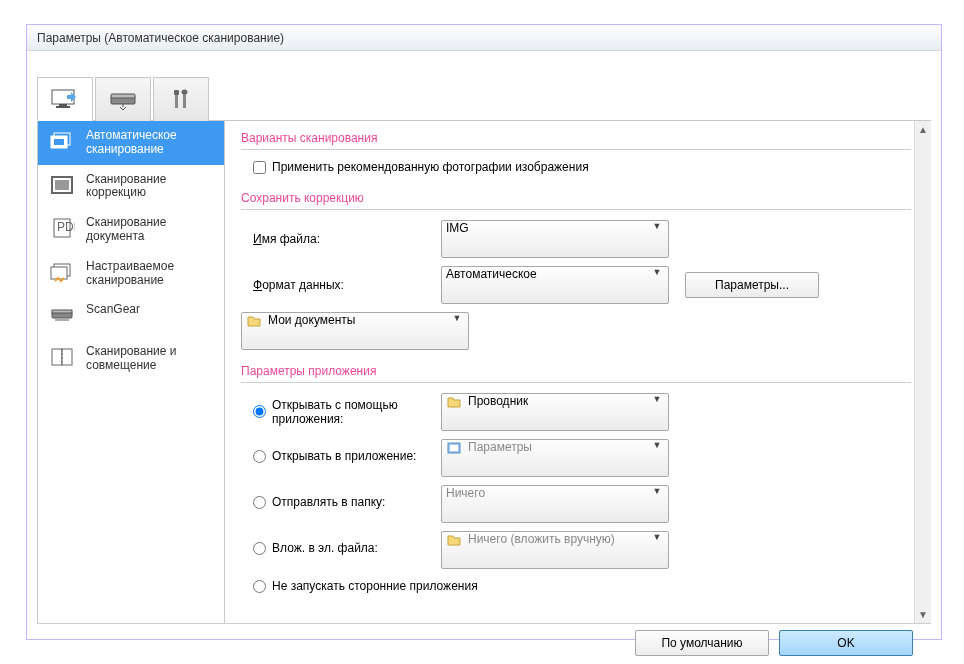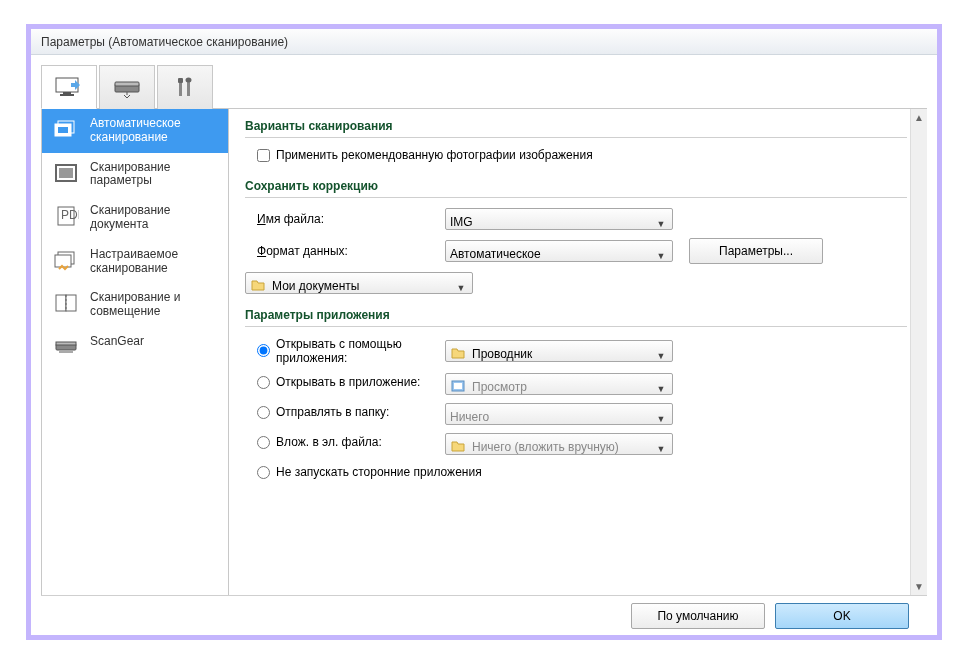--- a/index.html
+++ b/index.html
@@ -1,49 +1,49 @@
 <!DOCTYPE html>
 <html><head>
 <meta charset="utf-8">
 <style>
 * { box-sizing: border-box; margin: 0; padding: 0; font-family: "Segoe UI", Tahoma, sans-serif; font-size: 12px; }
 body { background: #fff; width: 964px; height: 664px; overflow: hidden; }
 
-.window { position: absolute; left: 26px; top: 24px; width: 916px; height: 616px; border: 5px solid #c4b5fd; background: #fff; display: flex; flex-direction: column; }
+.window { position: absolute; left: 26px; top: 24px; width: 916px; height: 616px; border: 1px solid #c4b5fd; background: #fff; display: flex; flex-direction: column; gap: 16px; }
 .titlebar { height: 26px; line-height: 26px; padding: 0 10px; color: #333; background: linear-gradient(#fdfdfd,#e9edf2); border-bottom: 1px solid #d0d7de; }
 
 .content { flex: 1; display: flex; flex-direction: column; padding: 10px 10px 0 10px; }
 
 .topbar { height: 44px; display: flex; border-bottom: 1px solid #c8c8c8; }
 .toptab { width: 56px; height: 44px; border: 1px solid #c8c8c8; border-bottom: none; background: linear-gradient(#f6f6f6,#e6e6e6); display: flex; align-items: center; justify-content: center; margin-right: 2px; }
 .toptab.active { background: #fff; border-bottom: 1px solid #fff; position: relative; z-index: 2; }
 
 .body { flex: 1; display: flex; border-top: none; }
 .sidebar { width: 188px; border: 1px solid #c8c8c8; border-top: none; border-bottom: none; background: #fff; }
 .side-item { display: flex; align-items: flex-start; padding: 8px 10px; gap: 10px; cursor: default; color: #333; min-height: 42px; }
 .side-item.active { background: #3e9af0; color: #fff; }
 .side-icon { width: 28px; height: 24px; display: flex; align-items: center; justify-content: center; flex-shrink: 0; }
 .side-label { line-height: 1.15; }
 
 .main { flex: 1; padding: 10px 20px 10px 16px; overflow: auto; position: relative; }
 .scrollbar { position: absolute; right: 0; top: 0; bottom: 0; width: 17px; background: #f0f0f0; border-left: 1px solid #ddd; }
 .scroll-arrow { height: 17px; display: flex; align-items: center; justify-content: center; color: #666; font-size: 10px; }
 
 .group { margin-bottom: 14px; }
-.group-title { color: #14532d; margin-bottom: 4px; font-weight: bold; }
+.group-title { color: #ec4899; margin-bottom: 4px; }
 .group-line { height: 1px; background: #cfcfcf; margin-bottom: 10px; }
 
 .row { display: flex; align-items: center; margin-bottom: 8px; min-height: 22px; }
 .row .label { width: 200px; padding-left: 12px; }
 .row .underline { text-decoration: underline; }
 
 .checkbox { display: inline-flex; align-items: center; gap: 6px; padding-left: 12px; }
 .checkbox input { width: 13px; height: 13px; }
 
-.combo { width: 228px; height: 22px; border: 1px solid #a7a7a7; background: linear-gradient(#fefefe,#ececec); display: flex; align-items: flex-end; padding: 0 4px; gap: 6px; position: relative; border-radius: 2px; }
+.combo { width: 228px; height: 38px; border: 1px solid #a7a7a7; background: linear-gradient(#fefefe,#ececec); display: flex; align-items: flex-start; padding: 0 4px; gap: 6px; position: relative; border-radius: 2px; }
 .combo.disabled { color: #888; }
 .combo .cicon { width: 16px; height: 16px; display: flex; align-items: center; justify-content: center; }
 .combo .ctext { flex: 1; overflow: hidden; white-space: nowrap; }
 .combo .arrow { width: 14px; text-align: center; color: #444; font-size: 9px; }
 
 .btn { height: 22px; border: 1px solid #a7a7a7; background: linear-gradient(#fefefe,#ececec); border-radius: 2px; padding: 12px 14px; display: inline-flex; align-items: center; justify-content: center; cursor: default; }
 .btn.wide { min-width: 134px; }
 .btn.primary { background: linear-gradient(#cdeafe,#a5d6f9); border-color: #3c7fb1; min-width: 134px; }
 
 .radio { display: inline-flex; align-items: center; gap: 6px; }
@@ -100,21 +100,21 @@
           </span>
           <span class="side-label">Автоматическое сканирование</span>
         </div>
         <div class="side-item">
           <span class="side-icon">
             <svg width="26" height="22" viewBox="0 0 26 22">
                 <rect x="3" y="3" width="20" height="16" fill="none" stroke="#666" stroke-width="2"></rect>
                 <rect x="6" y="6" width="14" height="10" fill="#999"></rect>
               </svg>
           </span>
-          <span class="side-label">Сканирование параметры</span>
+          <span class="side-label">Сканирование коррекцию</span>
         </div>
         <div class="side-item">
           <span class="side-icon">
             <svg width="26" height="22" viewBox="0 0 26 22">
                 <rect x="5" y="2" width="16" height="18" fill="#fff" stroke="#666"></rect>
                 <text x="8" y="14" font-size="7" fill="#666">PDF</text>
               </svg>
           </span>
           <span class="side-label">Сканирование документа</span>
         </div>
@@ -124,36 +124,36 @@
                 <rect x="5" y="3" width="16" height="12" fill="none" stroke="#666"></rect>
                 <rect x="2" y="6" width="16" height="12" fill="#fff" stroke="#666"></rect>
                 <path d="M6 20 l3 -3 l3 3 l3 -3" stroke="#e8a33c" fill="none" stroke-width="2"></path>
               </svg>
           </span>
           <span class="side-label">Настраиваемое сканирование</span>
         </div>
         <div class="side-item">
           <span class="side-icon">
             <svg width="26" height="22" viewBox="0 0 26 22">
+                <rect x="3" y="8" width="20" height="6" rx="1" fill="#888" stroke="#555"></rect>
+                <rect x="3" y="6" width="20" height="3" fill="#bbb" stroke="#555"></rect>
+                <line x1="6" y1="16" x2="20" y2="16" stroke="#555"></line>
+              </svg>
+          </span>
+          <span class="side-label">ScanGear</span>
+        </div>
+        <div class="side-item">
+          <span class="side-icon">
+            <svg width="26" height="22" viewBox="0 0 26 22">
                 <rect x="3" y="3" width="10" height="16" fill="#fff" stroke="#666"></rect>
                 <rect x="13" y="3" width="10" height="16" fill="#fff" stroke="#666"></rect>
                 <line x1="13" y1="3" x2="13" y2="19" stroke="#666" stroke-dasharray="2 2"></line>
               </svg>
           </span>
           <span class="side-label">Сканирование и совмещение</span>
-        </div>
-        <div class="side-item">
-          <span class="side-icon">
-            <svg width="26" height="22" viewBox="0 0 26 22">
-                <rect x="3" y="8" width="20" height="6" rx="1" fill="#888" stroke="#555"></rect>
-                <rect x="3" y="6" width="20" height="3" fill="#bbb" stroke="#555"></rect>
-                <line x1="6" y1="16" x2="20" y2="16" stroke="#555"></line>
-              </svg>
-          </span>
-          <span class="side-label">ScanGear</span>
         </div>
       </div>
 
       <div class="main">
 
         <div class="group">
           <div class="group-title">Варианты сканирования</div>
           <div class="group-line"></div>
           <label class="checkbox">
             <input type="checkbox" style="">
@@ -225,21 +225,21 @@
                 <span>Открывать в приложение:</span>
               </label>
             </span>
             <div class="combo disabled">
               <span class="cicon">
                 <svg width="14" height="12" viewBox="0 0 14 12">
                     <rect x="1" y="1" width="12" height="10" fill="#9cc6ef" stroke="#5a8ec0"></rect>
                     <rect x="3" y="3" width="8" height="6" fill="#fff"></rect>
                   </svg>
               </span>
-              <span class="ctext">Просмотр</span>
+              <span class="ctext">Параметры</span>
               <span class="arrow">▼</span>
             </div>
           </div>
 
           <div class="row">
             <span class="label">
               <label class="radio">
                 <input type="radio" name="appopt" style="">
                 <span>Отправлять в папку:</span>
               </label>

